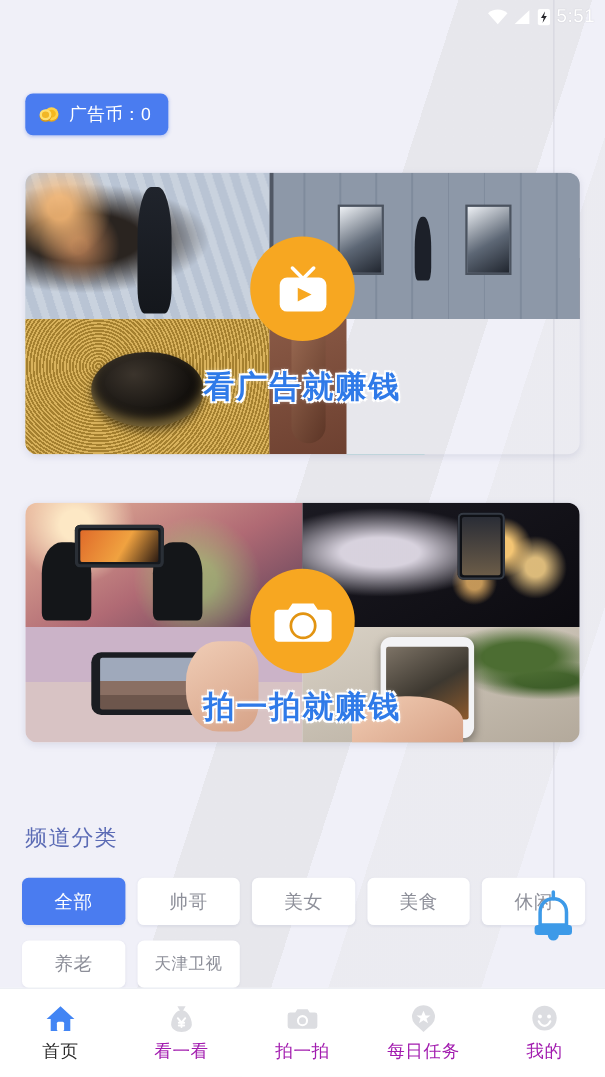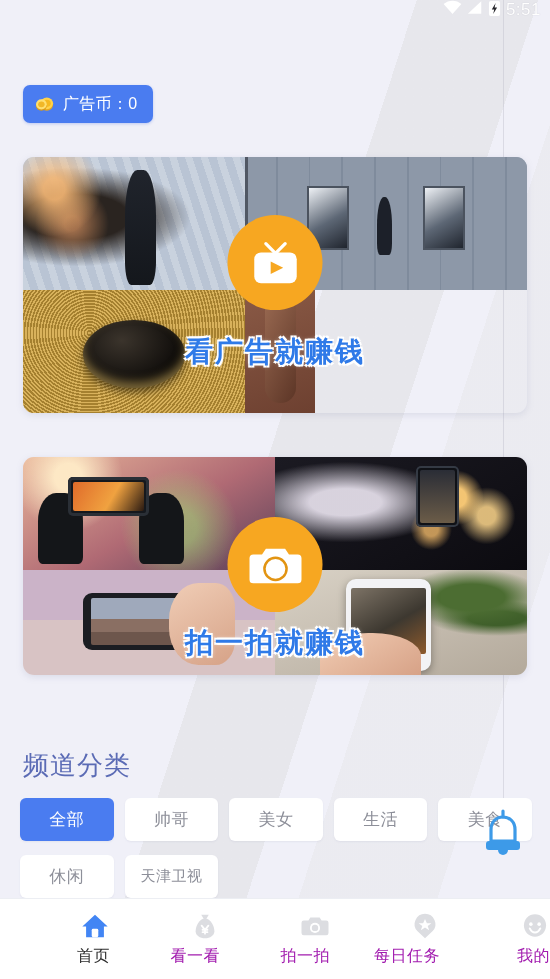--- a/index.html
+++ b/index.html
@@ -31,21 +31,21 @@
   }
   #bg-divider {
     position: absolute; left: 503px; top: 0; width: 1px; height: 800px;
     background: rgba(190,190,205,0.45);
     pointer-events: none;
   }
 
   
   #statusbar {
     position: absolute; top: 0; left: 0; right: 0; height: 30px;
-    display: flex; justify-content: flex-end;
+    display: flex; align-items: center; justify-content: flex-end;
     gap: 5px; padding-right: 9px;
     z-index: 40;
   }
   #statusbar svg { display: block; }
   .sb-time {
     color: #ffffff; font-size: 17px; letter-spacing: .5px;
     font-family: "Liberation Sans", sans-serif;
     text-shadow: 0 0 1px rgba(150,150,165,.55);
   }
 
@@ -232,21 +232,21 @@
       -1.6px -1.6px 0 #fff,  1.6px -1.6px 0 #fff,
       -1.6px  1.6px 0 #fff,  1.6px  1.6px 0 #fff,
        0 0 5px rgba(255,255,255,.9);
   }
   #banner-ads  .banner-caption { top: 176px; font-family: Liberation Mono, monospace; }
   #banner-shot .banner-caption { top: 167px; }
 
   
   #section-title {
     position: absolute; left: 23px; top: 748px;
-    font-size: 26px; color: #5b6bb5; letter-spacing: 1px;
+    font-size: 20px; color: #5b6bb5; letter-spacing: 1px;
   }
   #chip-grid {
     position: absolute; left: 20px; top: 798px; width: 512px;
     display: grid; grid-template-columns: repeat(5, 1fr);
     gap: 14px 11px;
   }
   .chip {
     height: 43px; border-radius: 6px;
     background: #ffffff; color: #8d8f99;
     display: flex; align-items: center; justify-content: center;
@@ -267,21 +267,21 @@
   #bottom-nav {
     position: absolute; left: 0; right: 0; bottom: 0; height: 81px;
     background: #ffffff;
     display: flex; align-items: center;
     border-top: 1px solid #eceef3;
     z-index: 35;
   }
   .nav-item {
     flex: 1; height: 100%;
     display: flex; flex-direction: column;
-    align-items: flex-end; justify-content: center; gap: 5px;
+    align-items: center; justify-content: center; gap: 5px;
   }
   .nav-item .nav-label {
     font-size: 16px; color: #a21caf; letter-spacing: .5px;
   }
   .nav-item.active .nav-label { color: #2b2b2b; }
   .nav-ico { width: 30px; height: 30px; display:block; }
 </style>
 </head>
 <body>
 
@@ -383,27 +383,27 @@
   <div class="chip selected">
       <span>全部</span>
     </div>
   <div class="chip">
       <span>帅哥</span>
     </div>
   <div class="chip">
       <span>美女</span>
     </div>
   <div class="chip">
-      <span>生活</span>
-    </div>
-  <div class="chip">
       <span>美食</span>
     </div>
   <div class="chip">
       <span>休闲</span>
+    </div>
+  <div class="chip">
+      <span>养老</span>
     </div>
   <div class="chip small">
       <span>天津卫视</span>
     </div>
 </div>
 
 <div id="bell-fab">
   <svg width="44" height="62" viewBox="0 0 44 62">
     <path d="M22 9c-7 0-12 5.2-12 12.4V33H34V21.4C34 14.2 29 9 22 9z" fill="none" stroke="#3d9ae8" stroke-width="3.2" stroke-linejoin="round"></path>
     <line x1="22" y1="3" x2="22" y2="9" stroke="#3d9ae8" stroke-width="3.2" stroke-linecap="round"></line>

